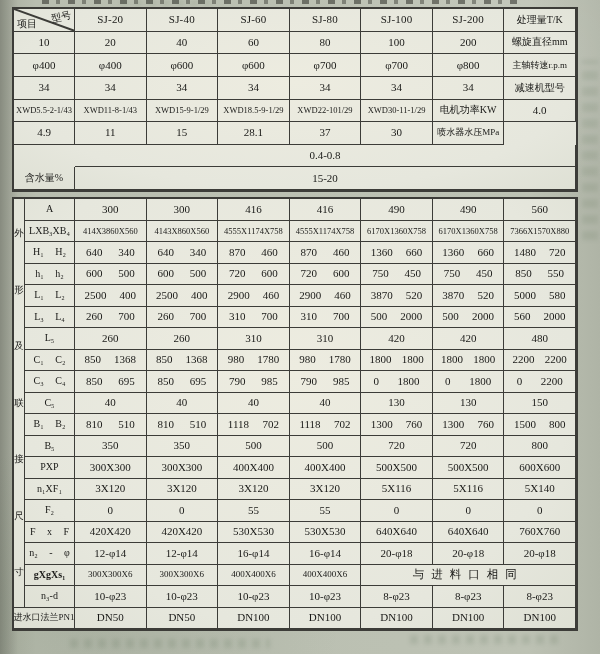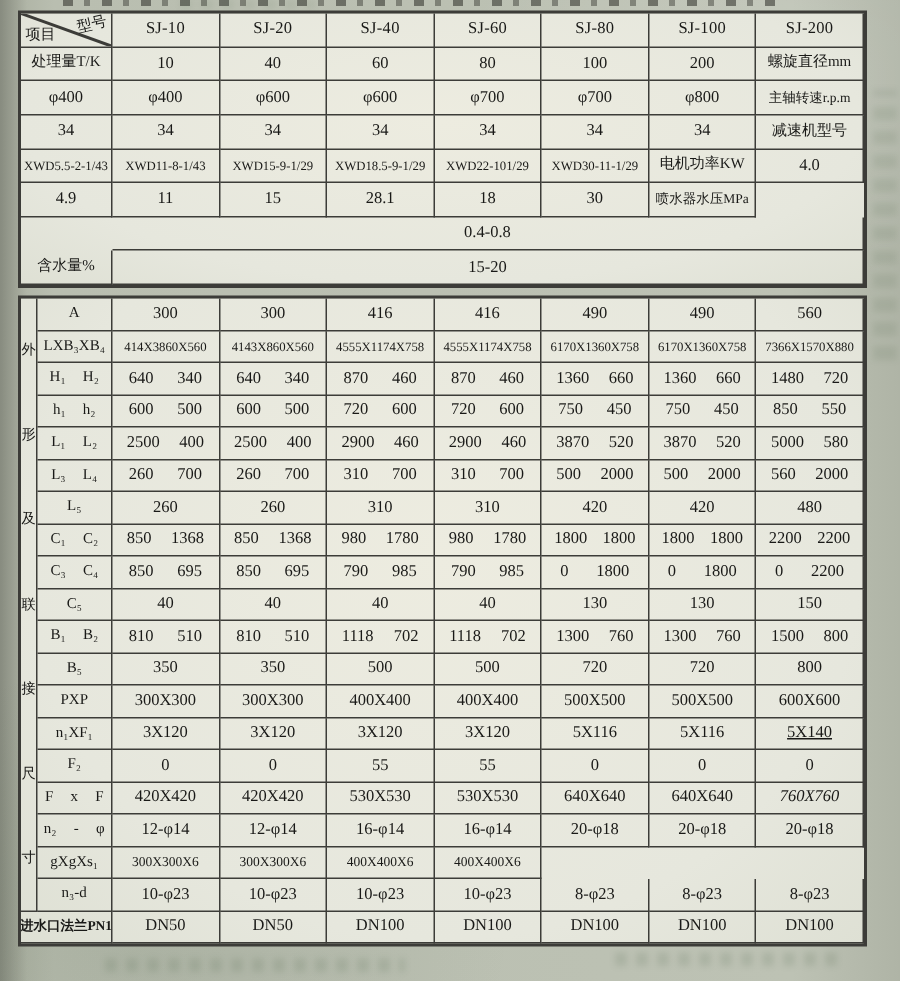--- a/index.html
+++ b/index.html
@@ -82,29 +82,29 @@
 
   <div class="tbl tbl-top">
     <div class="cell corner">
       <svg viewBox="0 0 100 100" preserveAspectRatio="none">
         <line x1="0" y1="0" x2="100" y2="100" stroke="#3c3c38" stroke-width="2" vector-effect="non-scaling-stroke"></line>
       </svg>
       <span class="c-model">型号</span>
       <span class="c-item">项目</span>
     </div>
 
-  <div class="cell head">SJ-10</div>
       <div class="cell head">SJ-20</div>
       <div class="cell head">SJ-40</div>
       <div class="cell head">SJ-60</div>
       <div class="cell head">SJ-80</div>
       <div class="cell head">SJ-100</div>
       <div class="cell head">SJ-200</div>
       <div class="cell lbl">处理量T/K</div>
       <div class="cell val">10</div>
+      <div class="cell val">20</div>
       <div class="cell val">40</div>
       <div class="cell val">60</div>
       <div class="cell val">80</div>
       <div class="cell val">100</div>
       <div class="cell val">200</div>
       <div class="cell lbl">螺旋直径mm</div>
       <div class="cell val">φ400</div>
       <div class="cell val">φ400</div>
       <div class="cell val">φ600</div>
       <div class="cell val">φ600</div>
@@ -125,21 +125,21 @@
       <div class="cell val fs8">XWD15-9-1/29</div>
       <div class="cell val fs8">XWD18.5-9-1/29</div>
       <div class="cell val fs8">XWD22-101/29</div>
       <div class="cell val fs8">XWD30-11-1/29</div>
       <div class="cell lbl">电机功率KW</div>
       <div class="cell val">4.0</div>
       <div class="cell val">4.9</div>
       <div class="cell val">11</div>
       <div class="cell val">15</div>
       <div class="cell val">28.1</div>
-      <div class="cell val">18</div>
+      <div class="cell val">37</div>
       <div class="cell val">30</div>
       <div class="cell lbl fs9">喷水器水压MPa</div>
       <div class="cell merged" style="grid-column: 2 / span 7;">0.4-0.8</div>
       <div class="cell lbl">含水量%</div>
       <div class="cell merged" style="grid-column: 2 / span 7;">15-20</div>
     </div>
 
   <div class="tbl tbl-dim">
     <div class="strip">
 
@@ -403,59 +403,60 @@
       <div class="cell val" style="grid-area: 13 / 7;">500X500</div>
       <div class="cell val" style="grid-area: 13 / 8;">500X500</div>
       <div class="cell val" style="grid-area: 13 / 9;">600X600</div>
       <div class="cell lbl" style="grid-area: 14 / 2;">n₁XF₁</div>
       <div class="cell val" style="grid-area: 14 / 3;">3X120</div>
       <div class="cell val" style="grid-area: 14 / 4;">3X120</div>
       <div class="cell val" style="grid-area: 14 / 5;">3X120</div>
       <div class="cell val" style="grid-area: 14 / 6;">3X120</div>
       <div class="cell val" style="grid-area: 14 / 7;">5X116</div>
       <div class="cell val" style="grid-area: 14 / 8;">5X116</div>
-      <div class="cell val" style="grid-area: 14 / 9; text-decoration: underline;">5X140</div>
+      <div class="cell val" style="grid-area: 14 / 9;">5X140</div>
       <div class="cell lbl" style="grid-area: 15 / 2;">F₂</div>
       <div class="cell val" style="grid-area: 15 / 3;">0</div>
       <div class="cell val" style="grid-area: 15 / 4;">0</div>
       <div class="cell val" style="grid-area: 15 / 5;">55</div>
       <div class="cell val" style="grid-area: 15 / 6;">55</div>
       <div class="cell val" style="grid-area: 15 / 7;">0</div>
       <div class="cell val" style="grid-area: 15 / 8;">0</div>
       <div class="cell val" style="grid-area: 15 / 9;">0</div>
       <div class="cell lbl wgap" style="grid-area: 16 / 2;">F x F</div>
       <div class="cell val" style="grid-area: 16 / 3;">420X420</div>
       <div class="cell val" style="grid-area: 16 / 4;">420X420</div>
       <div class="cell val" style="grid-area: 16 / 5;">530X530</div>
       <div class="cell val" style="grid-area: 16 / 6;">530X530</div>
       <div class="cell val" style="grid-area: 16 / 7;">640X640</div>
       <div class="cell val" style="grid-area: 16 / 8;">640X640</div>
-      <div class="cell val" style="grid-area: 16 / 9; font-style: italic;">760X760</div>
+      <div class="cell val" style="grid-area: 16 / 9;">760X760</div>
       <div class="cell lbl wgap" style="grid-area: 17 / 2;">n₂ - φ</div>
       <div class="cell val" style="grid-area: 17 / 3;">12-φ14</div>
       <div class="cell val" style="grid-area: 17 / 4;">12-φ14</div>
       <div class="cell val" style="grid-area: 17 / 5;">16-φ14</div>
       <div class="cell val" style="grid-area: 17 / 6;">16-φ14</div>
       <div class="cell val" style="grid-area: 17 / 7;">20-φ18</div>
       <div class="cell val" style="grid-area: 17 / 8;">20-φ18</div>
       <div class="cell val" style="grid-area: 17 / 9;">20-φ18</div>
-      <div class="cell lbl" style="grid-area: 18 / 2;">gXgXs₁</div>
+      <div class="cell lbl" style="grid-area: 18 / 2; font-weight: bold;">gXgXs₁</div>
       <div class="cell val fs9" style="grid-area: 18 / 3;">300X300X6</div>
       <div class="cell val fs9" style="grid-area: 18 / 4;">300X300X6</div>
       <div class="cell val fs9" style="grid-area: 18 / 5;">400X400X6</div>
       <div class="cell val fs9" style="grid-area: 18 / 6;">400X400X6</div>
+      <div class="cell merged spaced" style="grid-area: 18 / 7 / auto / span 3;">与进料口相同</div>
       <div class="cell lbl" style="grid-area: 19 / 2;">n₃-d</div>
       <div class="cell val" style="grid-area: 19 / 3;">10-φ23</div>
       <div class="cell val" style="grid-area: 19 / 4;">10-φ23</div>
       <div class="cell val" style="grid-area: 19 / 5;">10-φ23</div>
       <div class="cell val" style="grid-area: 19 / 6;">10-φ23</div>
       <div class="cell val" style="grid-area: 19 / 7;">8-φ23</div>
       <div class="cell val" style="grid-area: 19 / 8;">8-φ23</div>
       <div class="cell val" style="grid-area: 19 / 9;">8-φ23</div>
-      <div class="cell lbl fs9" style="grid-area: 20 / 1 / auto / span 2; font-weight: bold;">进水口法兰PN1</div>
+      <div class="cell lbl fs9" style="grid-area: 20 / 1 / auto / span 2;">进水口法兰PN1</div>
       <div class="cell val" style="grid-area: 20 / 3;">DN50</div>
       <div class="cell val" style="grid-area: 20 / 4;">DN50</div>
       <div class="cell val" style="grid-area: 20 / 5;">DN100</div>
       <div class="cell val" style="grid-area: 20 / 6;">DN100</div>
       <div class="cell val" style="grid-area: 20 / 7;">DN100</div>
       <div class="cell val" style="grid-area: 20 / 8;">DN100</div>
       <div class="cell val" style="grid-area: 20 / 9;">DN100</div>
     </div>
 </div>
 

